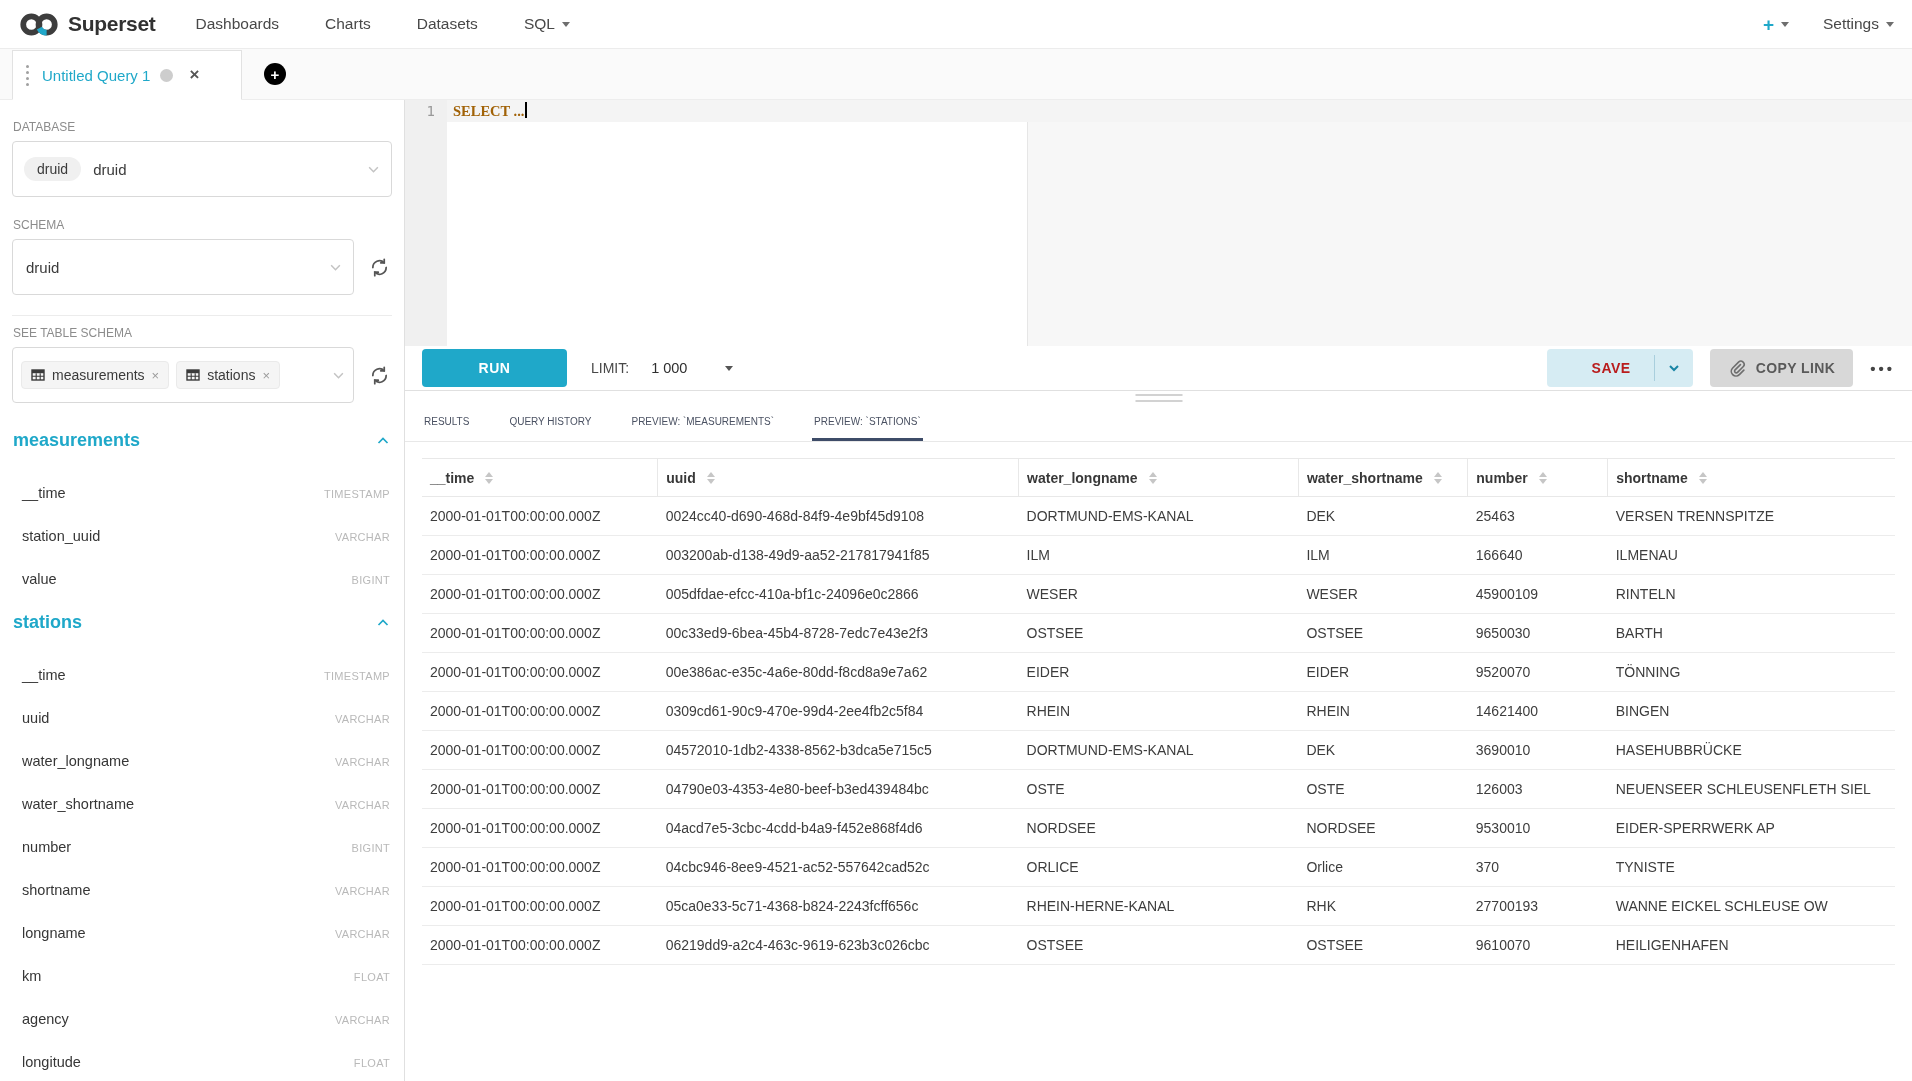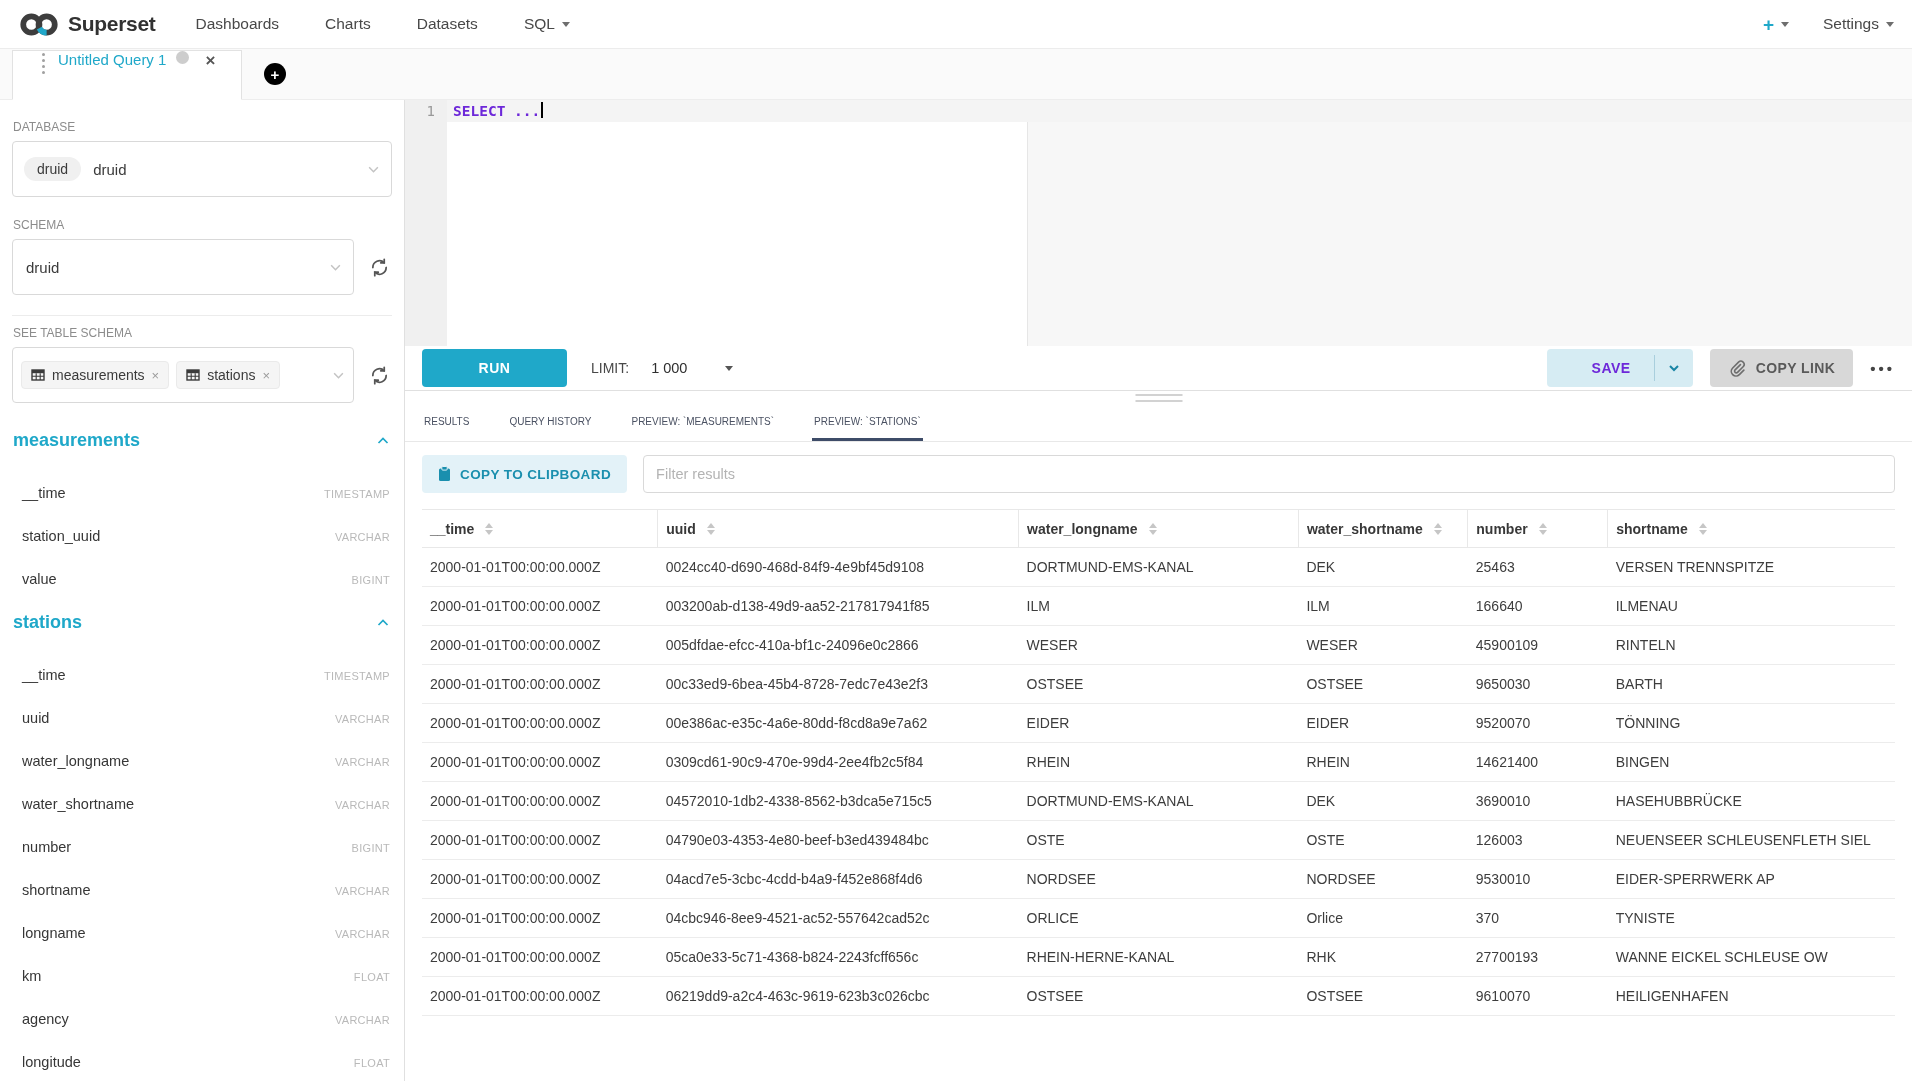--- a/index.html
+++ b/index.html
@@ -16,21 +16,21 @@
   .caret { width:0; height:0; border-left:4px solid transparent; border-right:4px solid transparent;
     border-top:5px solid #6e6e6e; display:inline-block; }
   .nav-right { margin-left:auto; display:flex; align-items:center; gap:34px; }
   .plus-menu { display:flex; align-items:center; gap:7px; }
   .plus-glyph { color:#1FA8C9; font-size:19px; font-weight:bold; line-height:1; }
 
   
   .tabbar { height:51px; background:#fafafa; border-bottom:1px solid #ededed;
     display:flex; align-items:flex-end; padding-left:12px; }
   .qtab { height:50px; margin-bottom:-1px; background:#fff; border:1px solid #e2e2e2;
-    border-bottom-color:#fff; display:flex; gap:10px; padding:0 16px 0 26px; min-width:230px; }
+    border-bottom-color:#fff; display:flex; align-items:center; gap:10px; padding:0 16px 0 10px; min-width:230px; }
   .grip { display:flex; flex-direction:column; gap:3px; padding:2px 3px; }
   .grip i { width:3px; height:3px; border-radius:50%; background:#a0a0a0; }
   .qtab-title { color:#1FA8C9; font-size:15px; }
   .status-dot { width:13px; height:13px; border-radius:50%; background:#cdcdcd; }
   .tab-close { color:#565656; font-size:17px; font-weight:bold; margin-left:6px; cursor:pointer; }
   .add-tab { width:22px; height:22px; border-radius:50%; background:#000; color:#fff;
     font-size:15px; font-weight:bold; display:flex; align-items:center; justify-content:center;
     margin:0 0 14px 22px; cursor:pointer; }
 
   
@@ -60,35 +60,35 @@
   .col-type { font-size:11px; color:#b9b9b9; letter-spacing:0.3px;margin-top:24px; }
 
   
   .editor { height:246px; display:flex; position:relative; }
   .gutter { width:42px; background:#f0f0f0; color:#999; text-align:right; padding:3px 12px 0 0;
     font-family:"DejaVu Sans Mono", monospace; font-size:14px; }
   .code-area { flex:1; position:relative; font-family:"DejaVu Sans Mono", monospace; font-size:14.5px; cursor:text; }
   .pm-shade { position:absolute; top:0; bottom:0; left:581px; right:0; background:#f7f7f7; }
   .print-margin { position:absolute; top:0; bottom:0; left:580px; width:1px; background:#e6e6e6; }
   .active-line { position:absolute; top:0; left:0; right:0; height:22px; background:#f4f4f4; }
-  .code-line { position:relative; padding:2px 12px 0 6px; font-weight:bold; color:#6d28d9; white-space:pre; }
+  .code-line { position:relative; padding:2px 12px 0 6px; font-weight:bold; color:#a16207; white-space:pre;font-family:Liberation Serif, serif; }
   .cursor { display:inline-block; width:2px; height:16px; background:#000; vertical-align:-2px; margin-left:1px; }
 
   
   .toolbar { height:44px; display:flex; align-items:center; padding:0 17px; background:#fff; }
   .run-btn { width:145px; height:38px; background:#1FA8C9; border:none; border-radius:4px;
     color:#fff; font-weight:bold; font-size:14px; letter-spacing:0.6px; cursor:pointer;
     font-family:"Liberation Sans",sans-serif; }
   .limit-group { display:flex; align-items:center; margin-left:24px; gap:22px; cursor:pointer; }
   .limit-label { font-size:14px; color:#484848; }
   .limit-value { font-size:14.5px; color:#2f2f2f; }
   .limit-caret { border-top-color:#555; margin-left:16px; }
   .tb-right { margin-left:auto; display:flex; align-items:center; gap:17px; }
   .save-split { display:flex; height:38px; border-radius:4px; overflow:hidden; background:#d6ecf3; cursor:pointer; }
-  .save-main { padding:0 23px; display:flex; align-items:center; color:#6d28d9;
+  .save-main { padding:0 23px; display:flex; align-items:center; color:#b91c1c;
     font-weight:bold; font-size:14px; letter-spacing:0.5px;margin-left:22px; }
   .save-sep { width:1px; background:#a9cfdd; margin:6px 0; }
   .save-caret { width:38px; display:flex; align-items:center; justify-content:center; }
   .copylink-btn { height:38px; background:#d8d8d8; border-radius:4px; display:flex; align-items:center;
     gap:10px; padding:0 18px; color:#5a5a5a; font-weight:bold; font-size:14px; letter-spacing:0.4px; cursor:pointer; }
   .more-dots { color:#454545; font-size:15px; letter-spacing:3px; font-weight:bold; cursor:pointer; }
 
   
   .resize-strip { border-top:1px solid #e0e0e0; height:13px; position:relative; cursor:row-resize; }
   .rgrip { position:absolute; left:50%; top:3px; transform:translateX(-50%); width:47px; }
@@ -409,32 +409,20 @@
 
         <span class="rtab">RESULTS</span>
 
         <span class="rtab">QUERY HISTORY</span>
 
         <span class="rtab">PREVIEW: `MEASUREMENTS`</span>
 
         <span class="rtab active">PREVIEW: `STATIONS`</span>
       </div>
 
-    <div class="actions-row">
-      <button class="copyclip-btn">
-        <span style="display:flex;">
-          <svg width="13" height="16" viewBox="0 0 13 16">
-            <rect x="1" y="2.5" width="11" height="12.5" rx="1.5" fill="#1a8fae"></rect>
-            <rect x="3.8" y="0.5" width="5.4" height="3.6" rx="1" fill="#1a8fae" stroke="#e3f2f8" stroke-width="1"></rect>
-          </svg>
-        </span>
-        <span>COPY TO CLIPBOARD</span>
-      </button>
-      <input class="filter-input" type="text" placeholder="Filter results" style="">
-    </div>
 
 
     <div class="grid-wrap">
       <table class="grid">
         <thead>
             <tr>
               <th>
                 <span class="th-inner">
                   <span>__time</span>
                   <span class="sort-icon">

